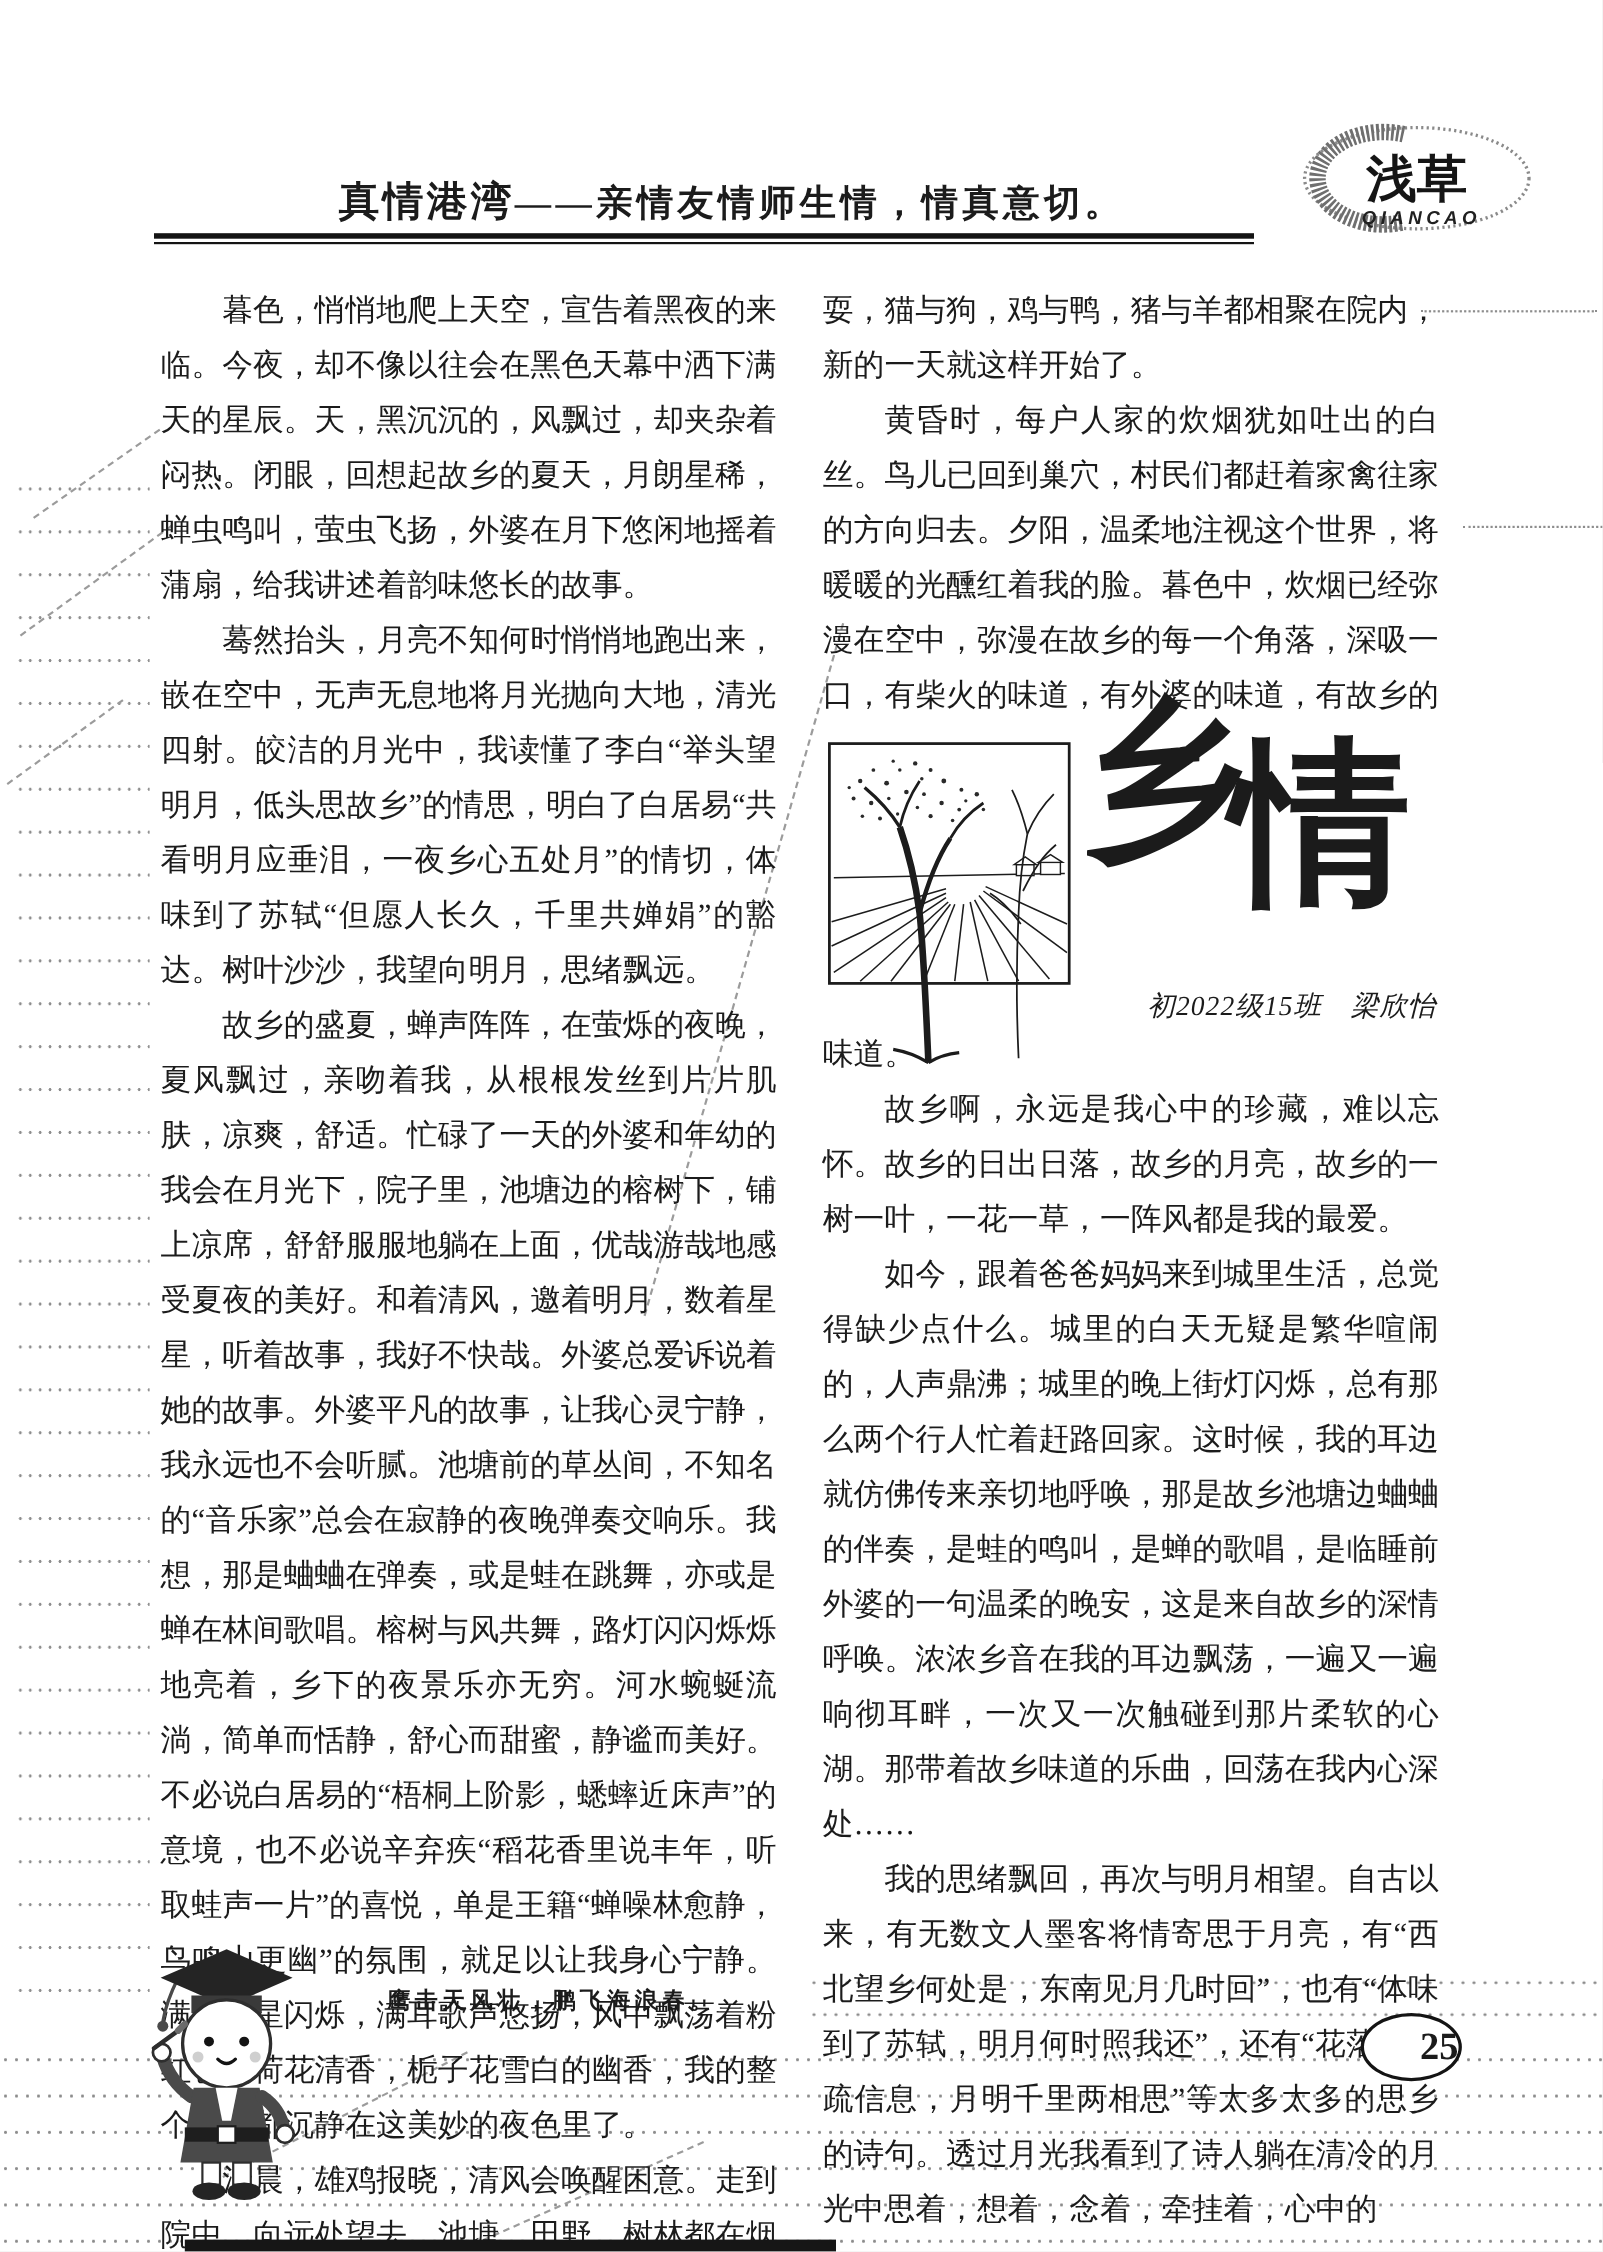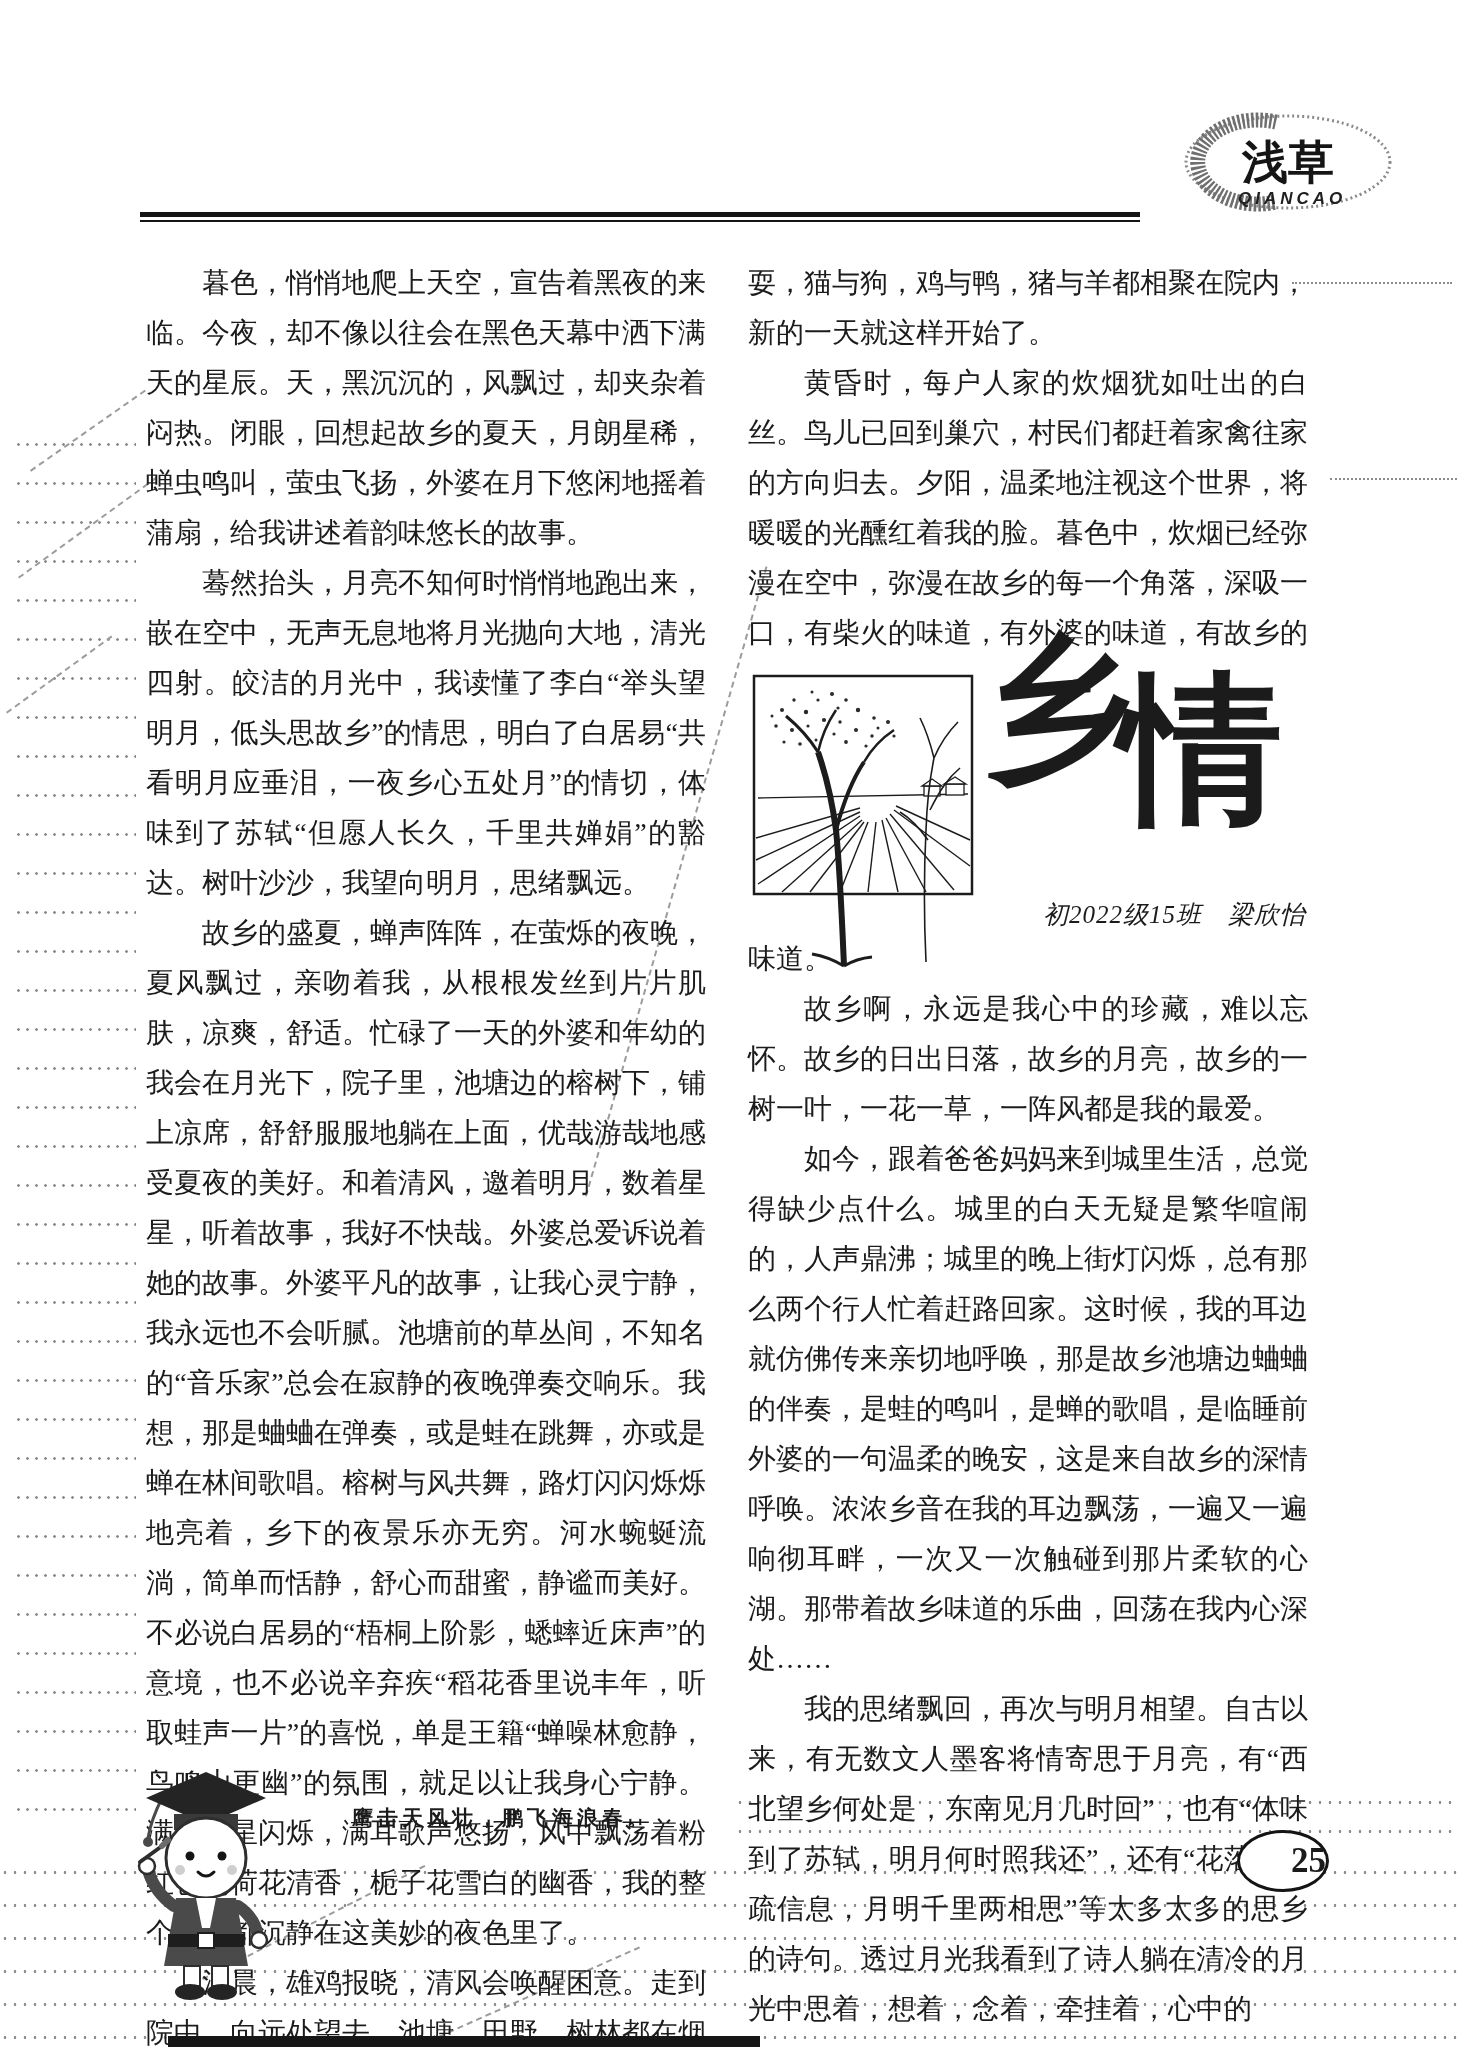--- a/index.html
+++ b/index.html
@@ -61,20 +61,23 @@
   <div class="dots dots-rightband"></div>
   <div class="dotrow" style="left:1292px;top:282px;width:160px;"></div>
   <div class="dotrow" style="left:1330px;top:478px;width:127px;"></div>
   <div class="dash" style="left:30px;top:470px;width:140px;transform:rotate(-35deg);"></div>
   <div class="dash" style="left:18px;top:577px;width:170px;transform:rotate(-36deg);"></div>
   <div class="dash" style="left:6px;top:712px;width:130px;transform:rotate(-36deg);"></div>
   <div class="dash" style="left:585px;top:1196px;width:655px;transform:rotate(-74deg);"></div>
   <div class="dash" style="left:175px;top:1992px;width:280px;transform:rotate(-27deg);"></div>
   <div class="dash" style="left:420px;top:2044px;width:240px;transform:rotate(-24deg);"></div>
 
+  <div class="masthead">
+    <span class="bold">真情港湾</span><span class="rest">——亲情友情师生情，情真意切。</span>
+  </div>
   <div class="rule"></div>
 
   <div class="logo">
     <svg width="215" height="105" viewBox="0 0 215 105">
       <ellipse cx="108" cy="50" rx="102" ry="46" fill="none" stroke="#8a8a8a" stroke-width="3" stroke-dasharray="2,3"></ellipse>
       <path d="M96,10 A60,42 0 1,0 96,90" fill="none" stroke="#6f6f6f" stroke-width="15" stroke-dasharray="2.5,2"></path>
       <text x="62" y="66" font-size="46" font-weight="700" fill="#151515" font-family="Liberation Serif, DejaVu Serif, serif">浅草</text>
       <text x="58" y="92" font-size="17" font-weight="700" font-style="italic" letter-spacing="4" fill="#202020" font-family="Liberation Sans, DejaVu Sans, sans-serif">QIANCAO</text>
     </svg>
   </div>

